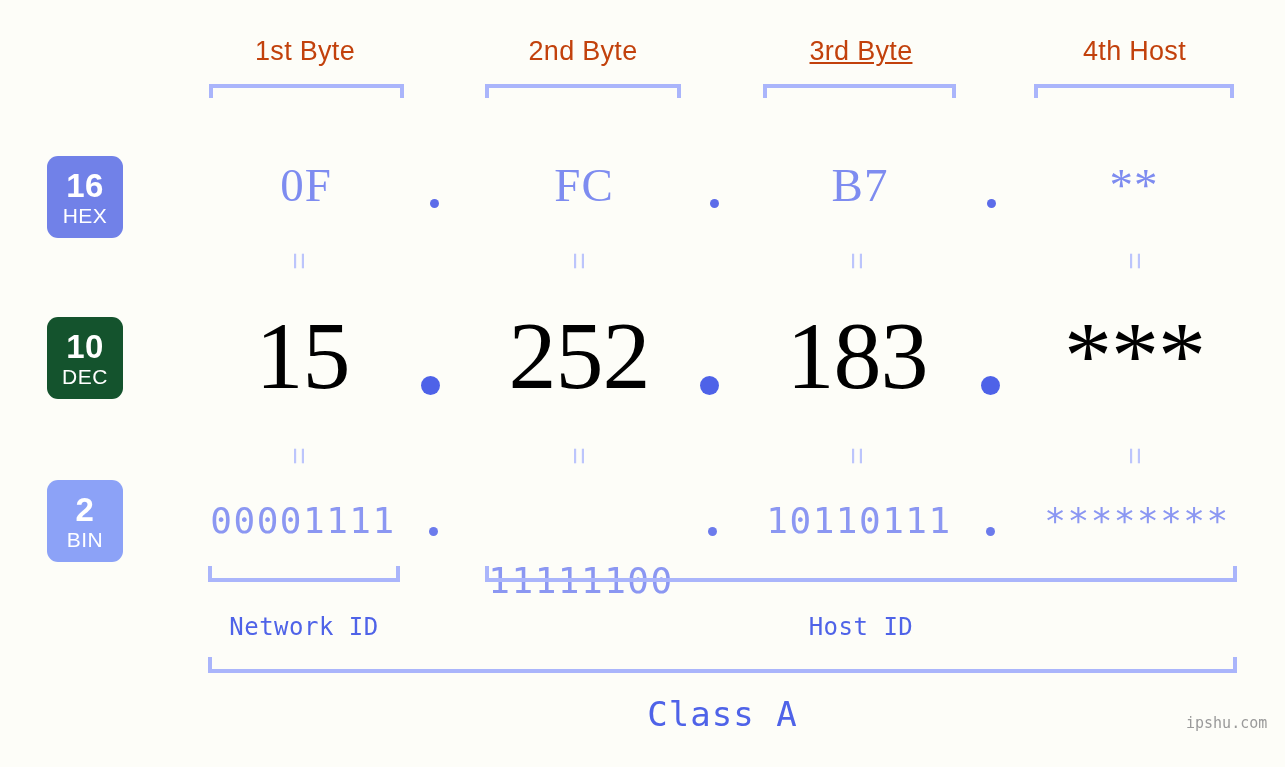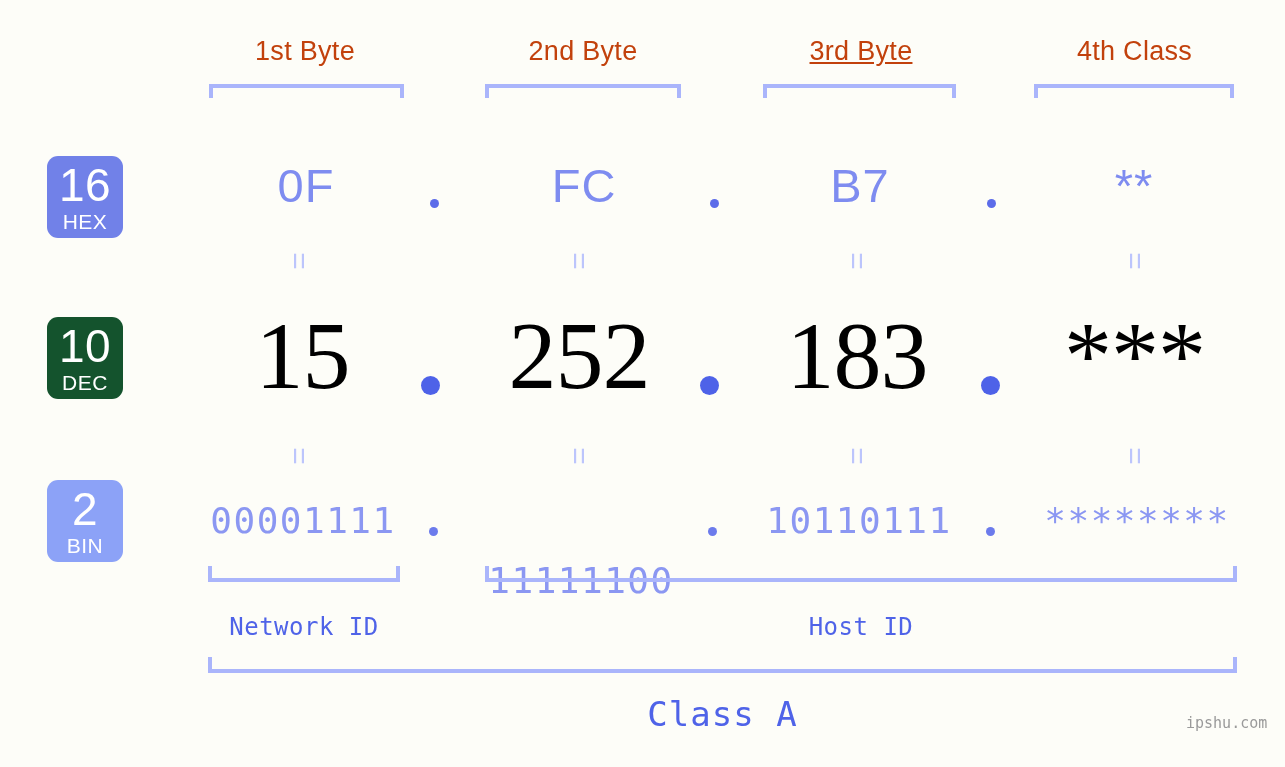--- a/index.html
+++ b/index.html
@@ -57,40 +57,40 @@
     border-radius: 11px;
     color: #ffffff;
     display: flex;
     flex-direction: column;
     align-items: center;
     justify-content: center;
     font-family: "Liberation Sans", sans-serif;
     line-height: 1;
   }
   .badge .num {
-    font-size: 46px;
-    font-weight: 400;
+    font-size: 33px;
+    font-weight: 700;
     letter-spacing: 0.5px;
   }
   .badge .nm {
     font-size: 21px;
     font-weight: 400;
     margin-top: 3px;
     letter-spacing: 0.5px;
   }
 
   
   .cell {
     position: absolute;
     text-align: center;
     white-space: pre;
   }
 
   .hex-val {
-    font-family: Liberation Sans, sans-serif;
+    font-family: Liberation Serif, serif;
     font-size: 47px;
     color: #7e8cf0;
     letter-spacing: 1px;
   }
   .dec-val {
     font-family: Liberation Serif, serif;
     font-size: 96px;
     color: #000000;
     letter-spacing: -1px;
   }
@@ -149,21 +149,21 @@
   }
 </style>
 </head>
 <body>
 
 <div id="stage">
 
   <div class="byte-label" style="left:205px; top:36px; width:200px;">1st Byte</div>
   <div class="byte-label" style="left:483px; top:36px; width:200px;">2nd Byte</div>
   <div class="byte-label" style="left:761px; top:36px; width:200px;text-decoration:underline;">3rd Byte</div>
-  <div class="byte-label" style="left:1032px; top:36px; width:205px;">4th Class</div>
+  <div class="byte-label" style="left:1032px; top:36px; width:205px;">4th Host</div>
 
   <div class="bracket-top" style="left:209px; top:84px; width:195px;"></div>
   <div class="bracket-top" style="left:485px; top:84px; width:196px;"></div>
   <div class="bracket-top" style="left:763px; top:84px; width:193px;"></div>
   <div class="bracket-top" style="left:1034px; top:84px; width:200px;"></div>
 
   <div class="badge" style="left:47px; top:156px; background:#7181e8;">
     <span class="num">16</span>
     <span class="nm">HEX</span>
   </div>

